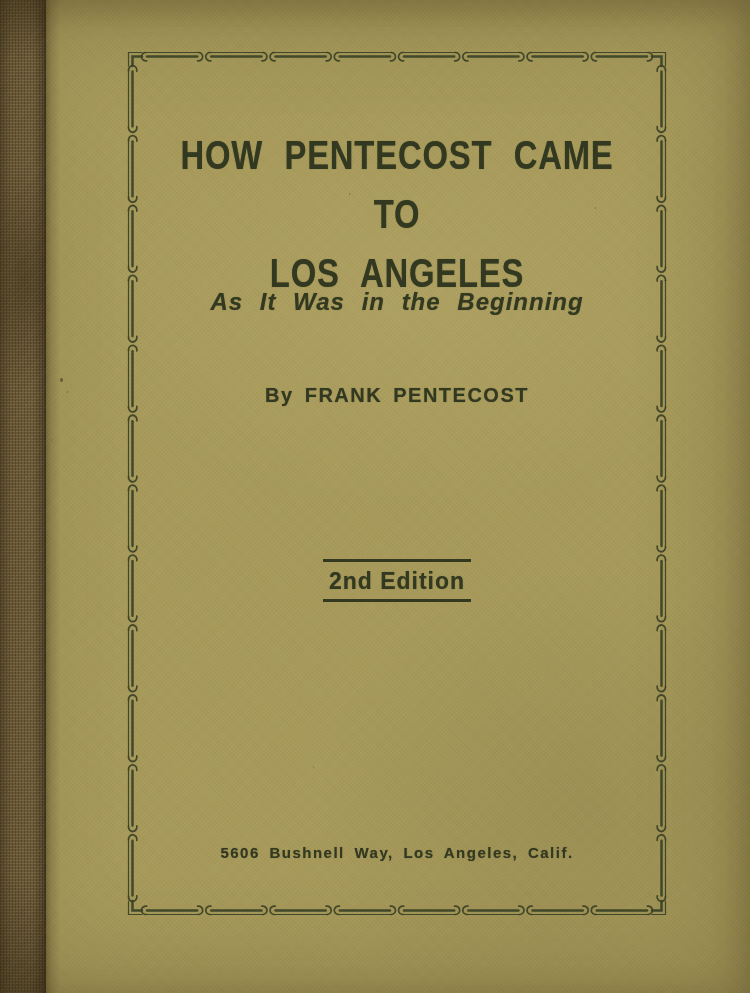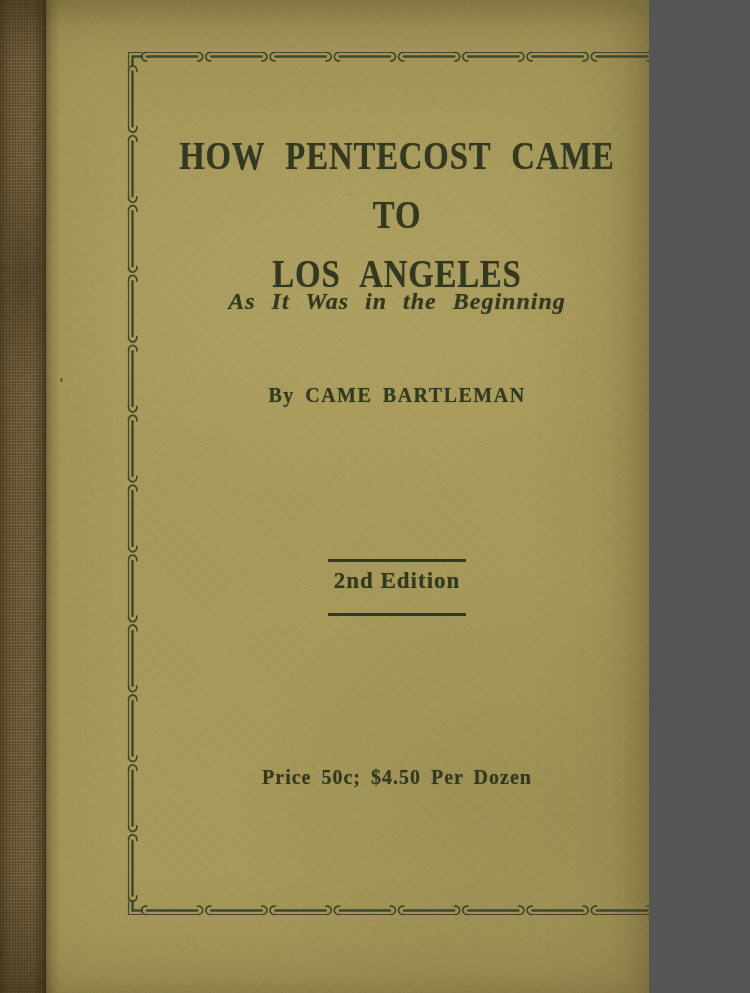--- a/index.html
+++ b/index.html
@@ -4,23 +4,23 @@
 <style>
   :root{
     --paper:#a6995a;
     --paper-dark:#8f8448;
     --ink:#323920;
     --border-ink:#3a4126;
     --spine:#6f5d3c;
   }
   html,body{margin:0;padding:0;background:#555;}
   .page{
-    position:relative;width:649px;height:993px;overflow:hidden;
+    position:relative;width:750px;height:993px;overflow:hidden;
     background:var(--paper);
-    font-family:Liberation Serif, serif;
+    font-family:Liberation Sans, sans-serif;
   }
   
   .spine{
     position:absolute;left:0;top:0;width:46px;height:100%;
     background-color:var(--spine);
     background-image:
       radial-gradient(ellipse 60px 160px at 55% 28%, rgba(40,30,12,.38), transparent 70%),
       linear-gradient(180deg, rgba(35,26,10,.30) 0%, rgba(35,26,10,0) 6%, rgba(35,26,10,0) 88%, rgba(35,26,10,.35) 100%),
       linear-gradient(90deg, rgba(30,22,10,.28) 0%, rgba(30,22,10,0) 22%, rgba(30,22,10,0) 72%, rgba(30,22,10,.45) 100%),
       repeating-linear-gradient(0deg, rgba(222,198,138,.16) 0 1px, transparent 1px 3px),
@@ -74,21 +74,21 @@
   }
   .subtitle{
     top:288px;font-size:24px;font-weight:bold;font-style:italic;
     letter-spacing:1px;word-spacing:9px;
   }
   .byline{
     top:384px;font-size:20px;font-weight:bold;letter-spacing:1.5px;word-spacing:4px;
   }
   .edition-wrap{top:559px;}
   .edition{
-    display:inline-block;padding:6px 6px 19px;min-width:112px;
+    display:inline-block;padding:6px 6px 5px;min-width:112px;
     border-top:3px solid var(--ink);border-bottom:3px solid var(--ink);
     font-size:23px;font-weight:bold;letter-spacing:1px;line-height:26px;
   }
   .price{
     top:764px;font-size:20px;font-weight:bold;letter-spacing:1px;word-spacing:4px;line-height:26px;
   }
   .order{
     top:804px;font-size:22px;font-weight:bold;letter-spacing:1.5px;word-spacing:4px;line-height:28px;
   }
   .address{
@@ -172,20 +172,20 @@
       <use href="#u" transform="translate(2.5,783.12) rotate(90) scale(1.0925,-1)"></use>
       <use href="#u" transform="translate(539.5,783.12) rotate(90) scale(1.0925,1)"></use>
     </svg>
 
   <div class="content">
     <div class="title ink">
       <div>HOW PENTECOST CAME TO</div>
       <div>LOS ANGELES</div>
     </div>
     <div class="subtitle ink">As It Was in the Beginning</div>
-    <div class="byline ink">By CAME BARTLEMAN</div>
+    <div class="byline ink">By FRANK PENTECOST</div>
     <div class="edition-wrap">
       <span class="edition ink">2nd Edition</span>
     </div>
-    <div class="price ink">Price 50c; $4.50 Per Dozen</div>
+    <div class="address ink">5606 Bushnell Way, Los Angeles, Calif.</div>
   </div>
 
 </div>
 
 </body></html>

